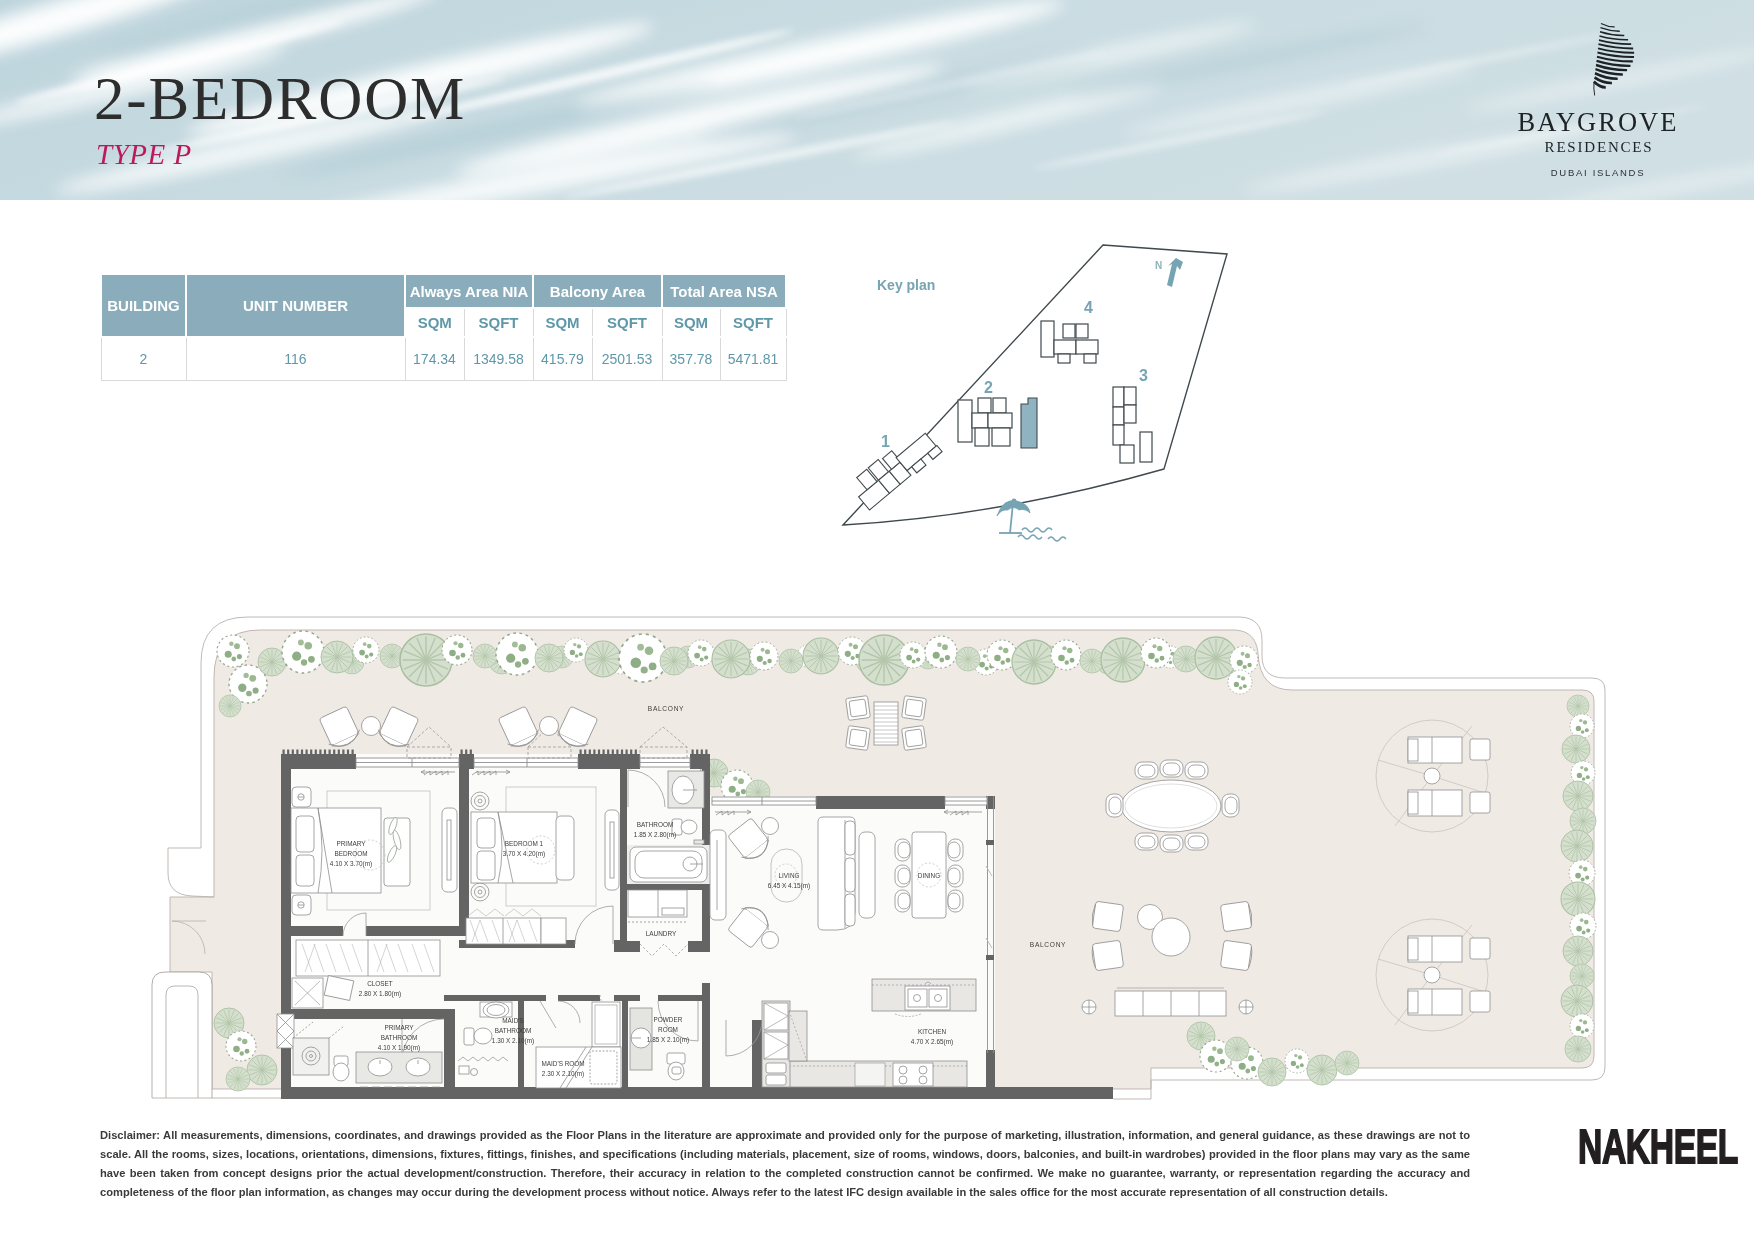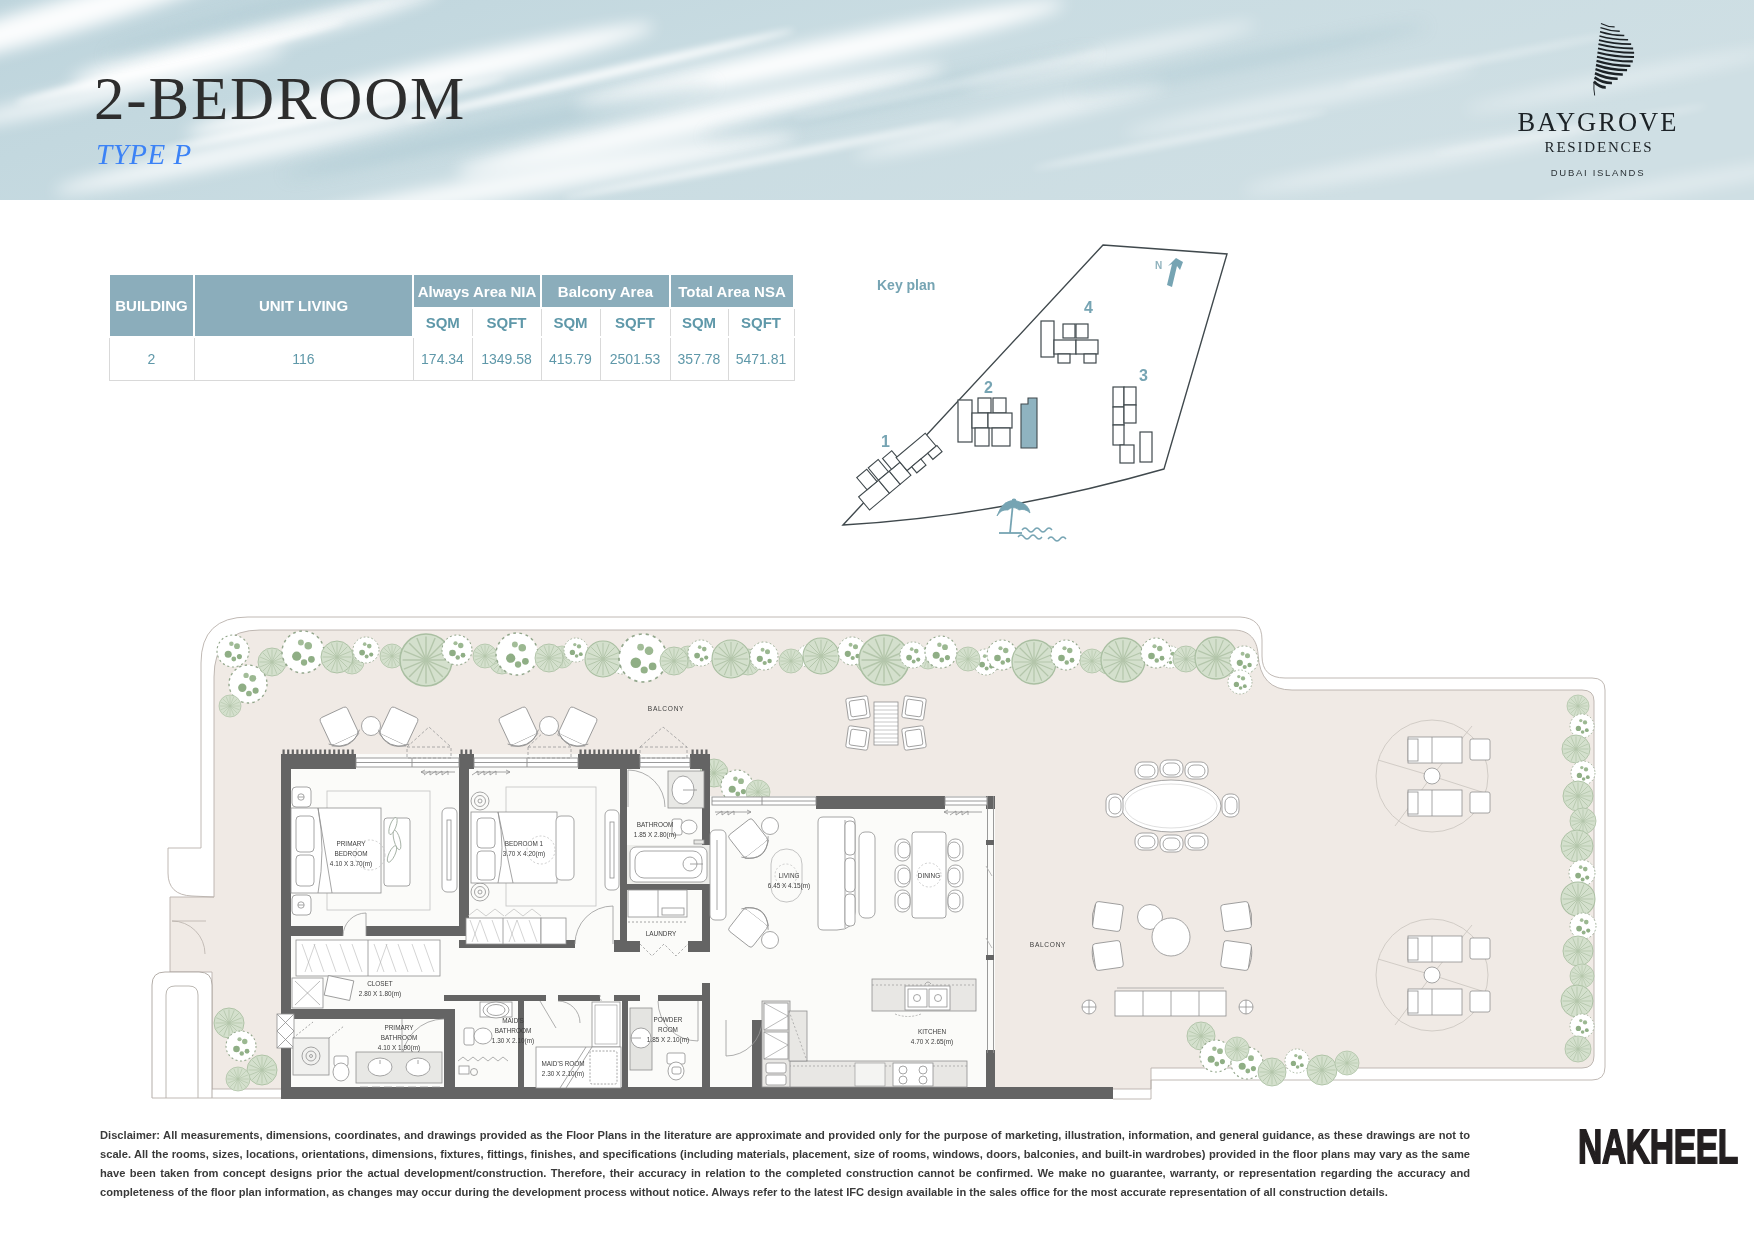--- a/index.html
+++ b/index.html
@@ -1,23 +1,23 @@
 <!DOCTYPE html>
 <html><head>
 <meta charset="utf-8">
 <style>
   html,body{margin:0;padding:0;background:#fff;}
   body{width:1754px;height:1241px;position:relative;font-family:"Liberation Sans",sans-serif;overflow:hidden;}
   #page{position:absolute;left:0;top:0;width:1446px;height:1241px;}
   
   #header{position:absolute;left:0;top:0;width:1754px;height:200px;overflow:hidden;}
   #title{position:absolute;left:94px;top:64px;font-family:"Liberation Serif",serif;font-size:61px;letter-spacing:1.8px;color:#2d2d2d;}
-  #subtitle{position:absolute;left:96px;top:138px;font-family:"Liberation Serif",serif;font-style:italic;font-size:29px;letter-spacing:0.5px;color:#3b82f6;}
+  #subtitle{position:absolute;left:96px;top:138px;font-family:"Liberation Serif",serif;font-style:italic;font-size:29px;letter-spacing:0.5px;color:#be185d;}
   
-  #unittable{position:absolute;left:108px;top:273px;border-collapse:collapse;table-layout:fixed;}
+  #unittable{position:absolute;left:100px;top:273px;border-collapse:collapse;table-layout:fixed;}
   #unittable td{border:2px solid #fff;text-align:center;vertical-align:middle;padding:0;}
   #unittable td.th{background:#8badbb;color:#fff;font-weight:bold;font-size:15px;}
   #unittable td.sub{color:#5f98a9;font-weight:bold;font-size:15px;background:#fff;border-left:1px solid #d9d9d9;border-right:1px solid #d9d9d9;text-align:center;}
   #unittable td.data{color:#5f98a9;font-size:14px;background:#fff;border:1px solid #d9d9d9;border-top:none;}
   
   #disclaimer{position:absolute;left:100px;top:1126px;width:1370px;font-size:11.15px;line-height:19px;color:#3a3a3a;text-align:justify;font-weight:bold;}
 </style>
 </head>
 <body>
 <div id="page">
@@ -111,21 +111,21 @@
         <col style="width:59px">
         <col style="width:69px">
         <col style="width:59px">
         <col style="width:70px">
         <col style="width:58px">
         <col style="width:66px">
     </colgroup>
     <tbody>
         <tr style="height:34px">
       <td class="th" rowspan="2">BUILDING</td>
-      <td class="th" rowspan="2">UNIT LIVING</td>
+      <td class="th" rowspan="2">UNIT NUMBER</td>
       <td class="th" colspan="2">Always Area NIA</td>
       <td class="th" colspan="2">Balcony Area</td>
       <td class="th" colspan="2">Total Area NSA</td>
     </tr>
     <tr style="height:29px">
       <td class="sub">SQM</td>
           <td class="sub">SQFT</td>
           <td class="sub">SQM</td>
           <td class="sub">SQFT</td>
           <td class="sub">SQM</td>

